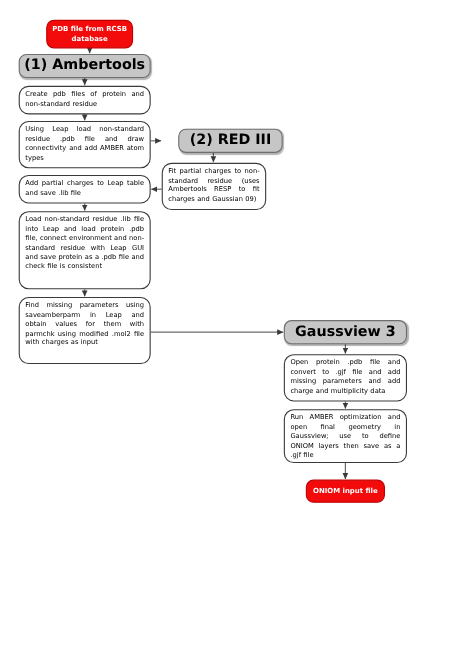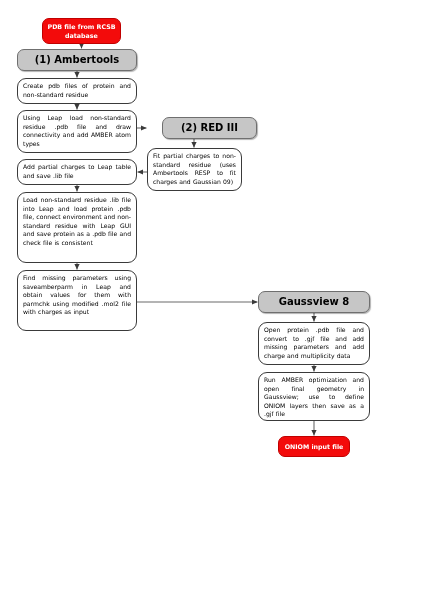--- a/index.html
+++ b/index.html
@@ -42,21 +42,21 @@
     justify-content: center;
     padding: 2px 4px;
   }
   
   .stage {
     background: #c6c6c6;
     border: 1px solid #6f6f6f;
     border-radius: 7px;
     color: #000000;
     font-weight: bold;
-    font-size: 10px;
+    font-size: 13px;
     line-height: 10px;
     text-align: center;
     justify-content: center;
     box-shadow: 1px 1px 1px rgba(0,0,0,0.30);
   }
   
   .proc {
     background: #ffffff;
     border: 1px solid #3a3a3a;
     border-radius: 9px;
@@ -141,21 +141,21 @@
 
 <div class="node proc" style="left:17px;top:192px;width:120px;height:71px;">
   <span class="txt">Load non-standard residue .lib file into Leap and load protein .pdb file, connect environment and non-standard residue with Leap GUI and save protein as a .pdb file and check file is consistent</span>
 </div>
 
 <div class="node proc" style="left:17px;top:270px;width:120px;height:61px;">
   <span class="txt">Find missing parameters using saveamberparm in Leap and obtain values for them with parmchk using modified .mol2 file with charges as input</span>
 </div>
 
 <div class="node stage" style="left:258px;top:291px;width:112px;height:22px;">
-  <span class="txt">Gaussview 8</span>
+  <span class="txt">Gaussview 3</span>
 </div>
 
 <div class="node proc" style="left:258px;top:322px;width:112px;height:43px;">
   <span class="txt">Open protein .pdb file and convert to .gjf file and add missing parameters and add charge and multiplicity data</span>
 </div>
 
 <div class="node proc" style="left:258px;top:372px;width:112px;height:49px;">
   <span class="txt">Run AMBER optimization and open final geometry in Gaussview; use to define ONIOM layers then save as a .gjf file</span>
 </div>
 

